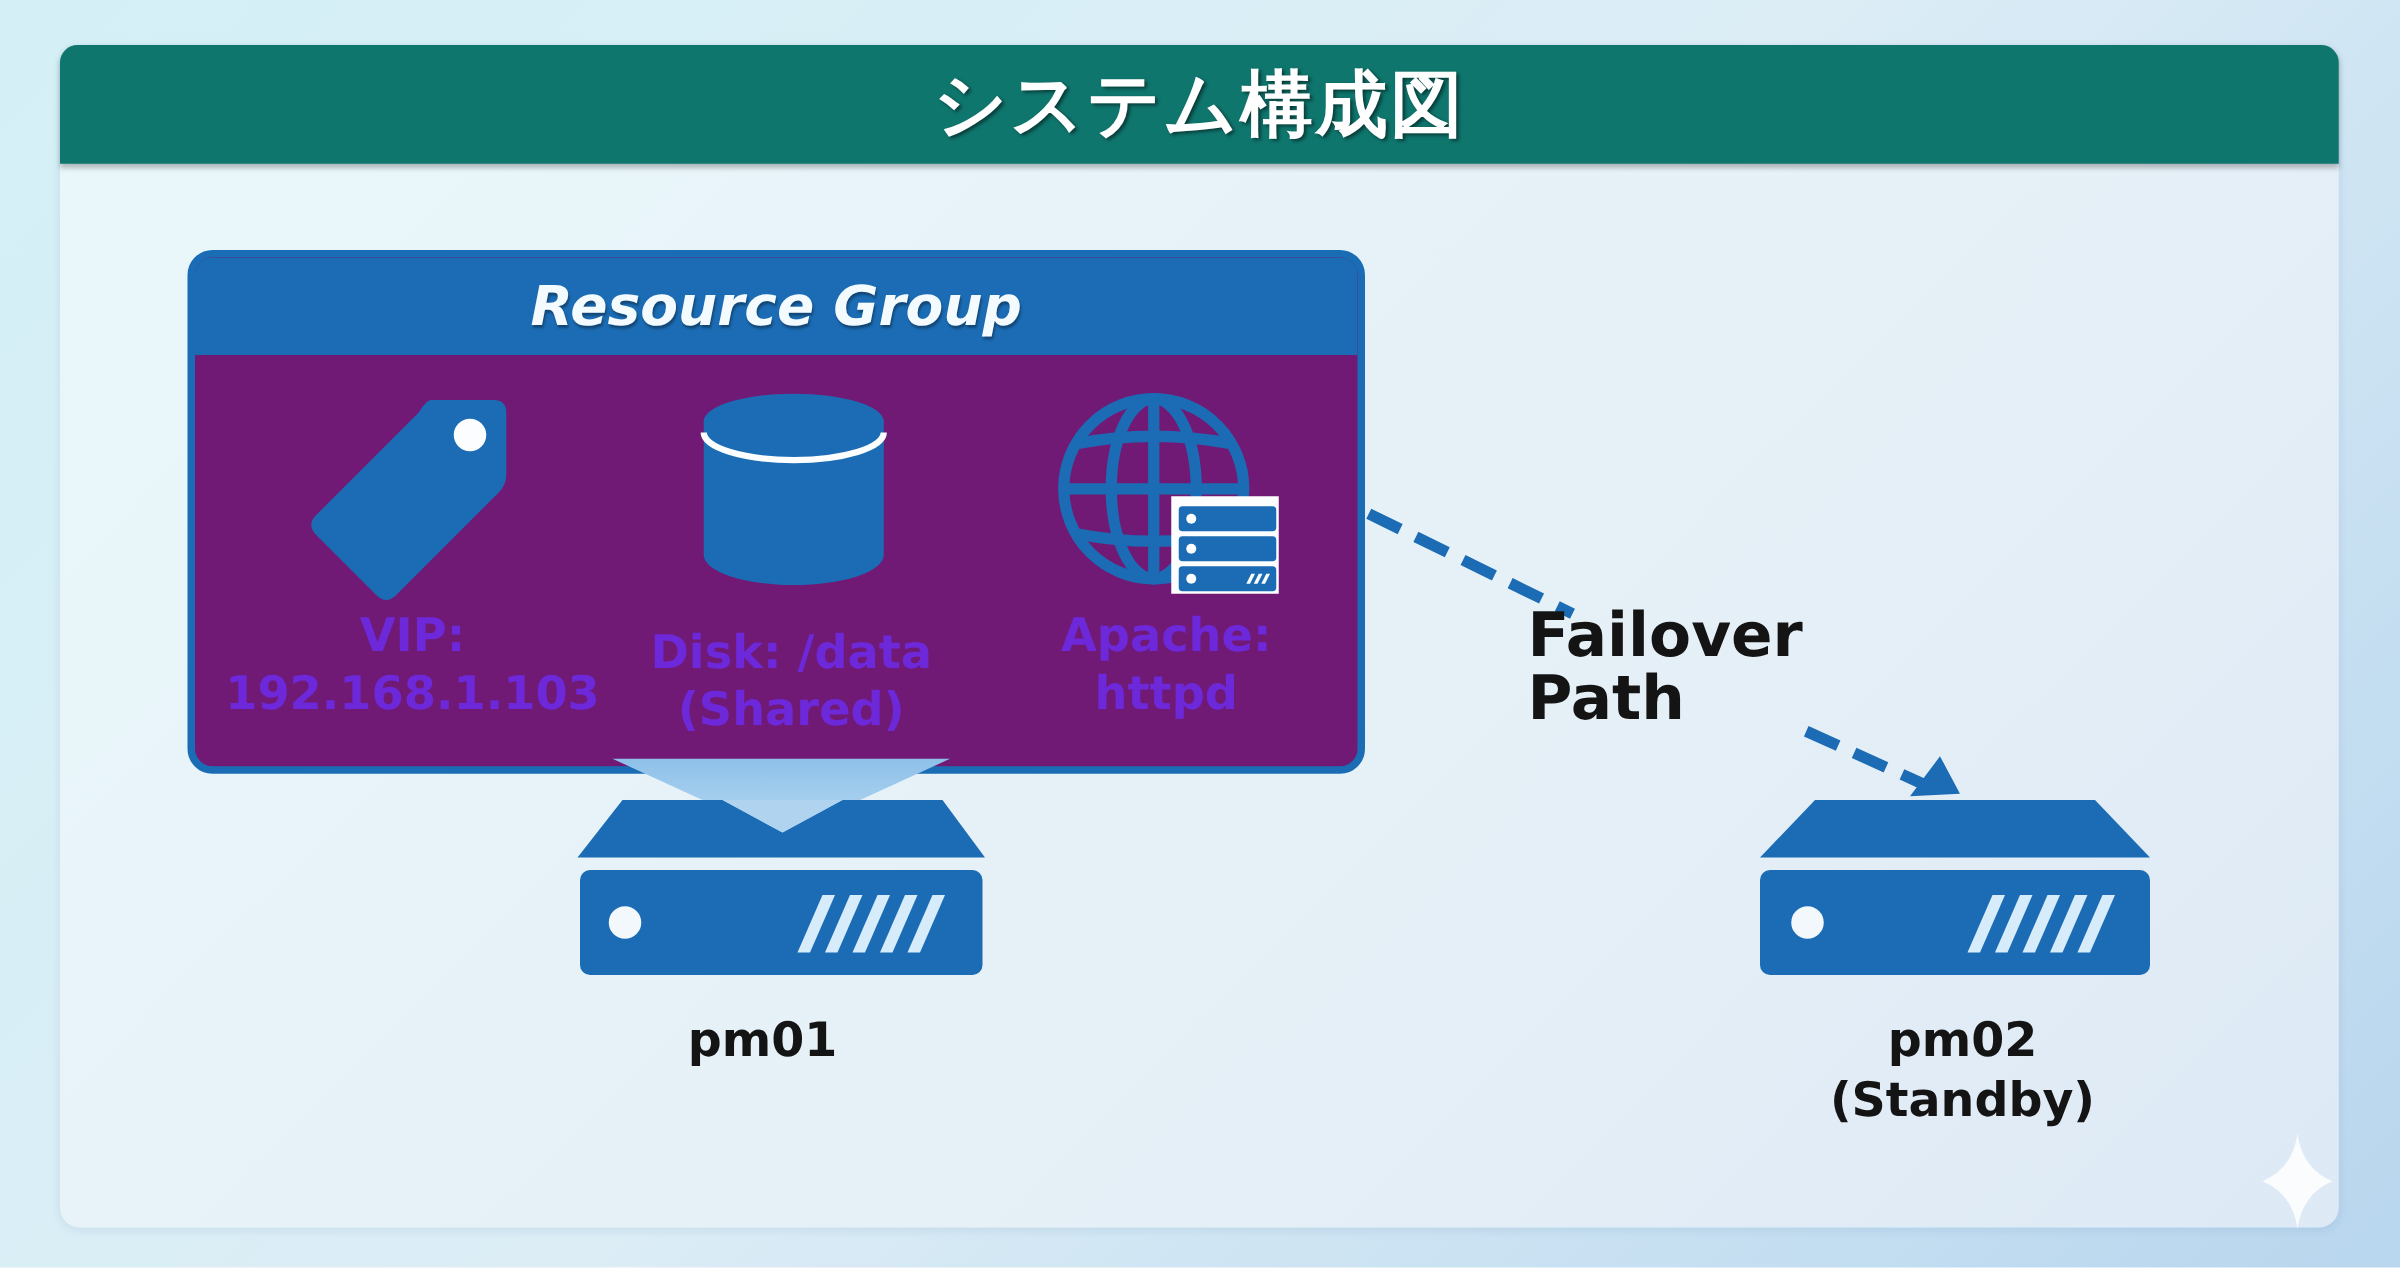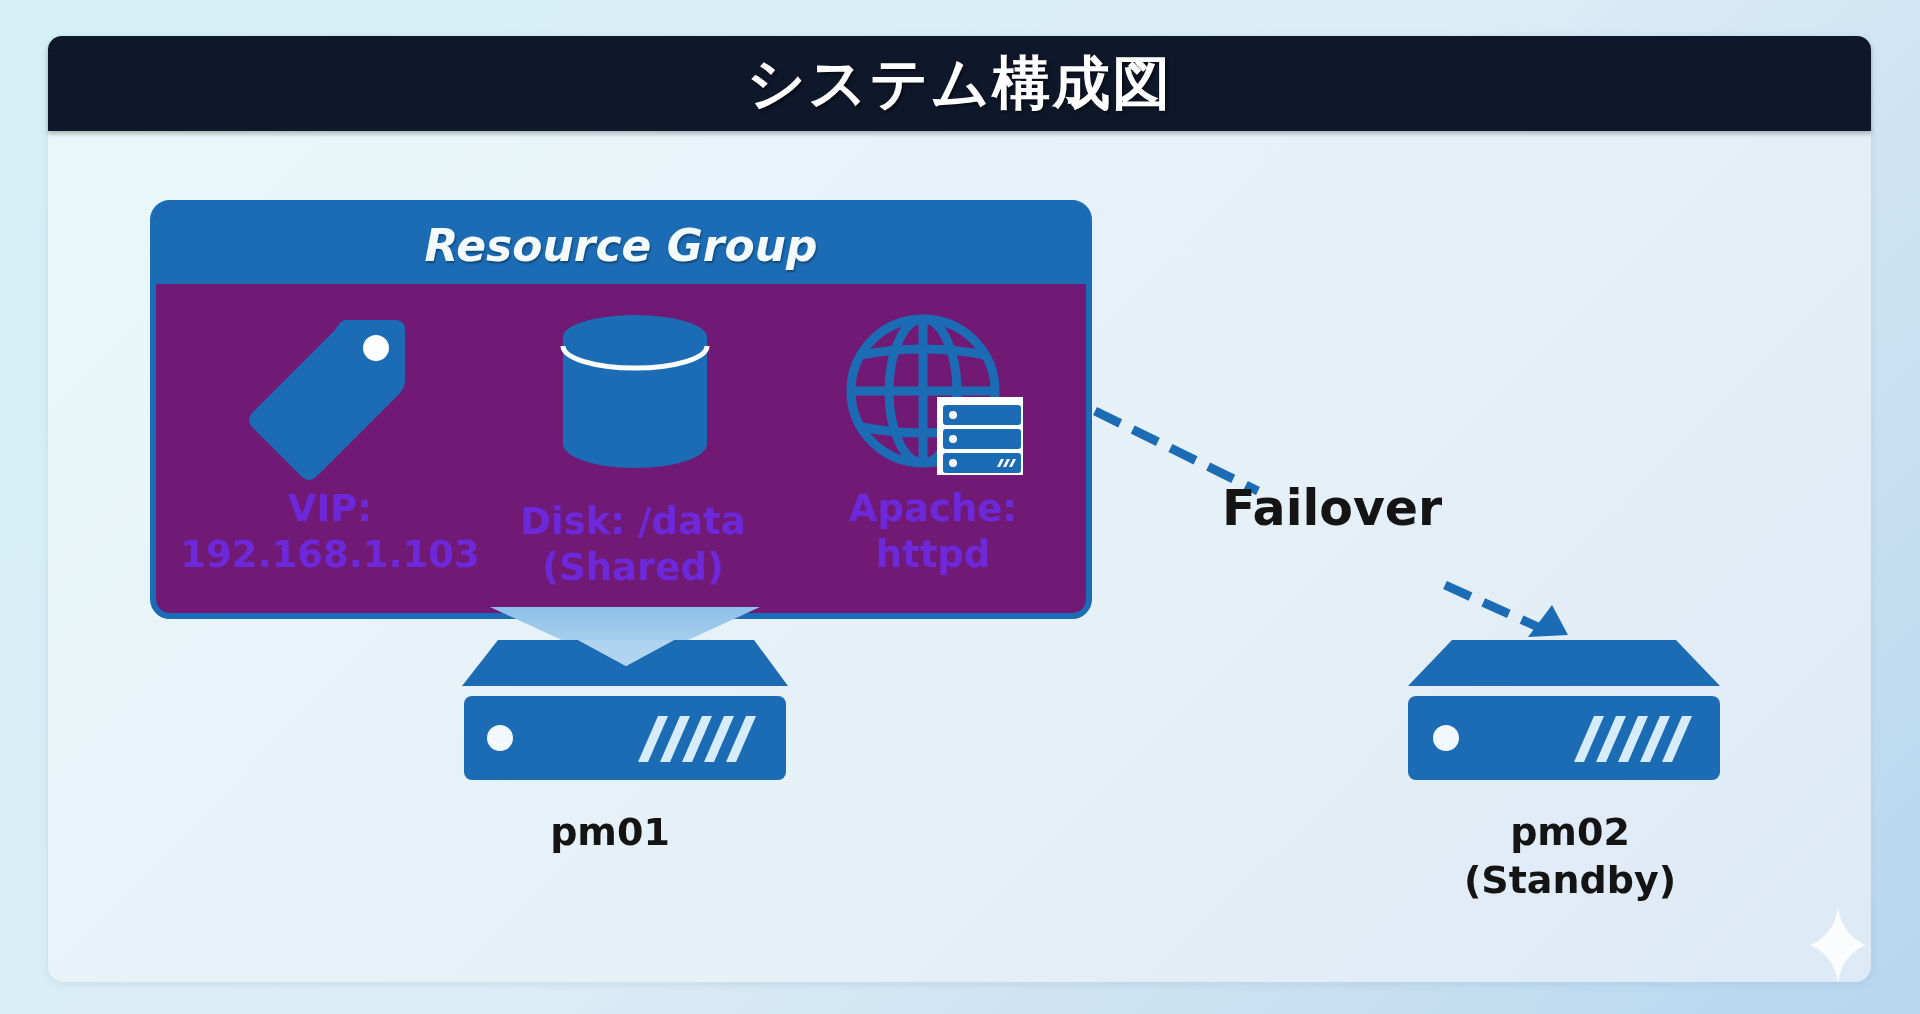--- a/index.html
+++ b/index.html
@@ -8,21 +8,21 @@
     background: linear-gradient(135deg, #d4f0f6 0%, #dcedf6 50%, #b8d6ee 100%);
     font-family: "DejaVu Sans", "Liberation Sans", sans-serif;
   }
   .card {
     position:absolute; left:48px; top:36px; width:1823px; height:946px;
     background: linear-gradient(135deg, #e9f7fa 0%, #e6f0f7 60%, #dde9f5 100%);
     border-radius:16px; box-shadow: 0 2px 8px rgba(60,110,160,0.12);
   }
   .header {
     position:absolute; left:48px; top:36px; width:1823px; height:95px;
-    background:#0f172a; border-radius:14px 14px 0 0;
+    background:#0f766e; border-radius:14px 14px 0 0;
     display:flex; align-items:center; justify-content:center;
     box-shadow: 0 3px 4px rgba(0,0,0,0.25);
   }
   .header-title {
     color:#fff; font-size:58px; font-weight:bold; letter-spacing:2px;
     text-shadow: 2px 2px 3px rgba(0,0,0,0.5);
   }
   .rg {
     position:absolute; left:150px; top:200px; width:942px; height:419px;
     box-sizing:border-box; border:6px solid #1a6db5; border-radius:20px;
@@ -146,20 +146,21 @@
   </g>
 </svg>
 
 <svg style="left:1090px;top:405px;" width="500" height="240" viewBox="0 0 500 240">
   <line x1="5" y1="6" x2="168" y2="86" stroke="#1b6cb4" stroke-width="9" stroke-dasharray="28 14"></line>
   <line x1="355" y1="180" x2="448" y2="222" stroke="#1b6cb4" stroke-width="9" stroke-dasharray="28 14"></line>
   <polygon points="478,230 438,232 462,200" fill="#1b6cb4"></polygon>
 </svg>
 <div class="failover-label">
   <div>Failover</div>
+  <div>Path</div>
 </div>
 
 <div class="node-label" style="left:440px;top:808px;">
   <div>pm01</div>
 </div>
 <div class="node-label" style="left:1400px;top:808px;">
   <div>pm02</div>
   <div>(Standby)</div>
 </div>
 

